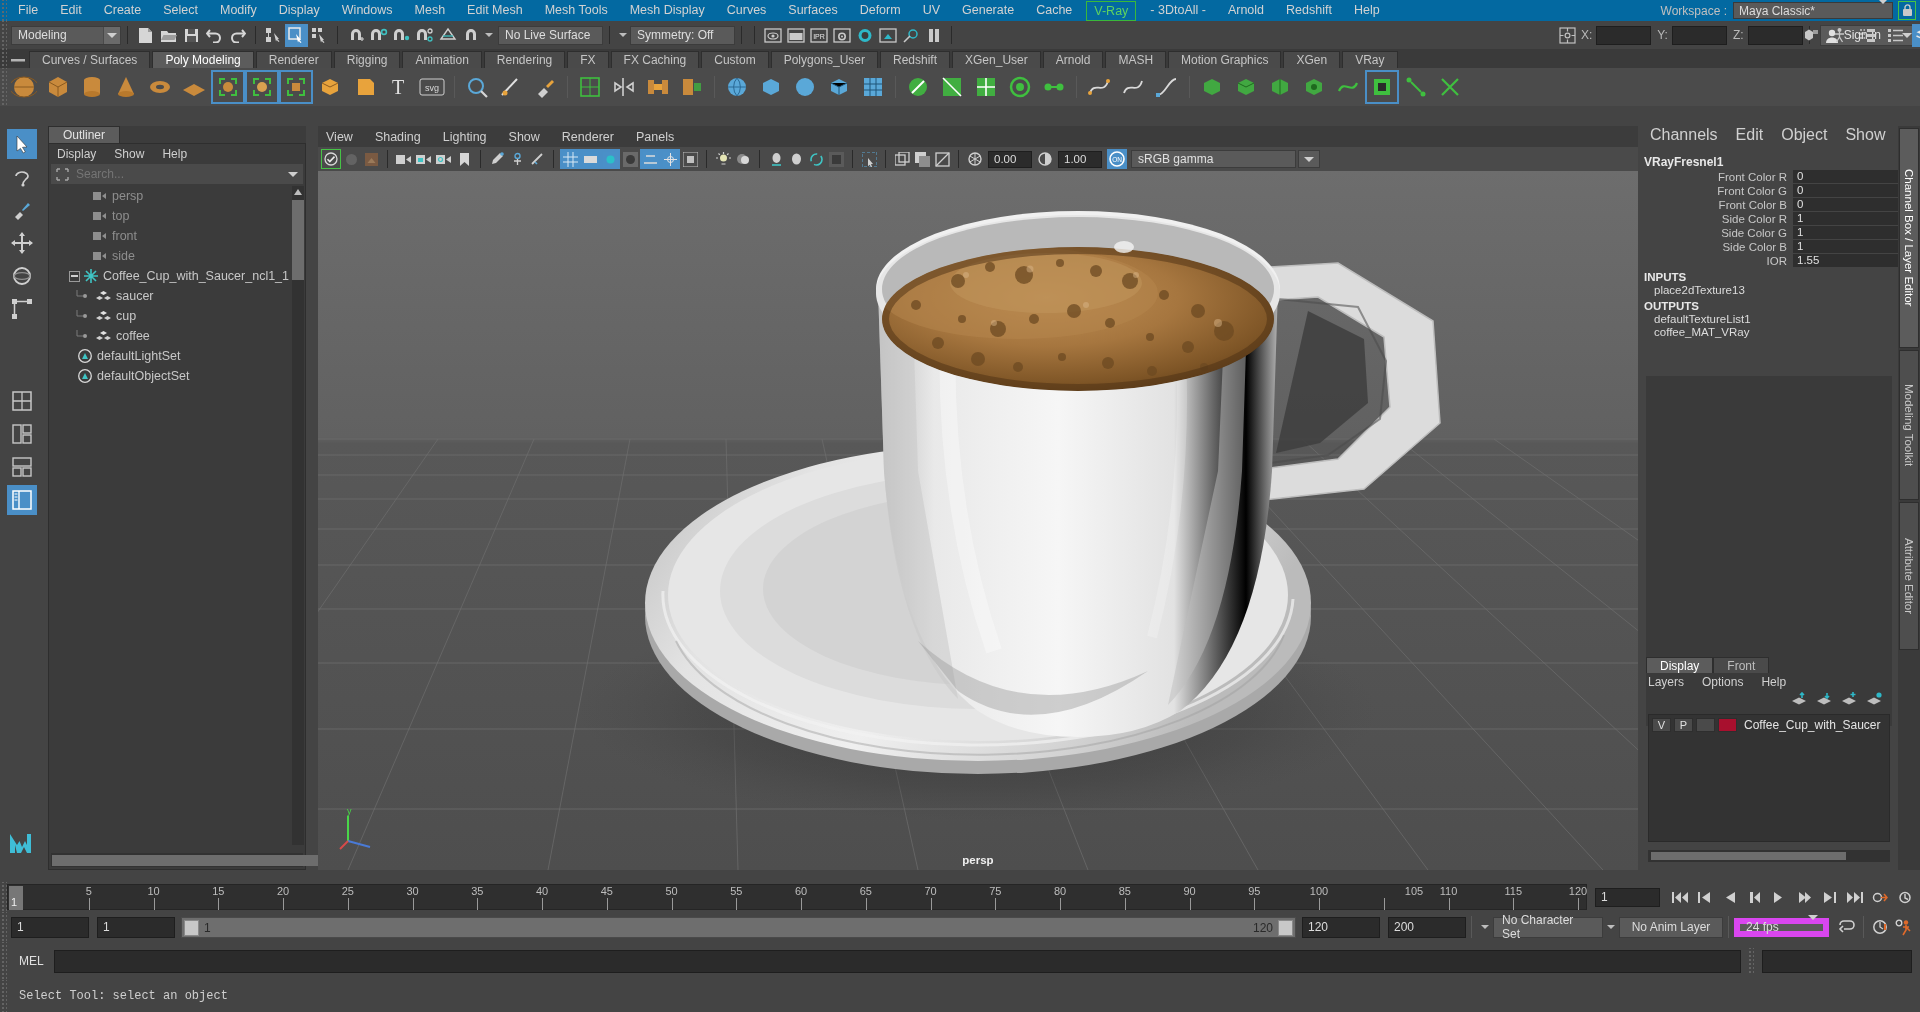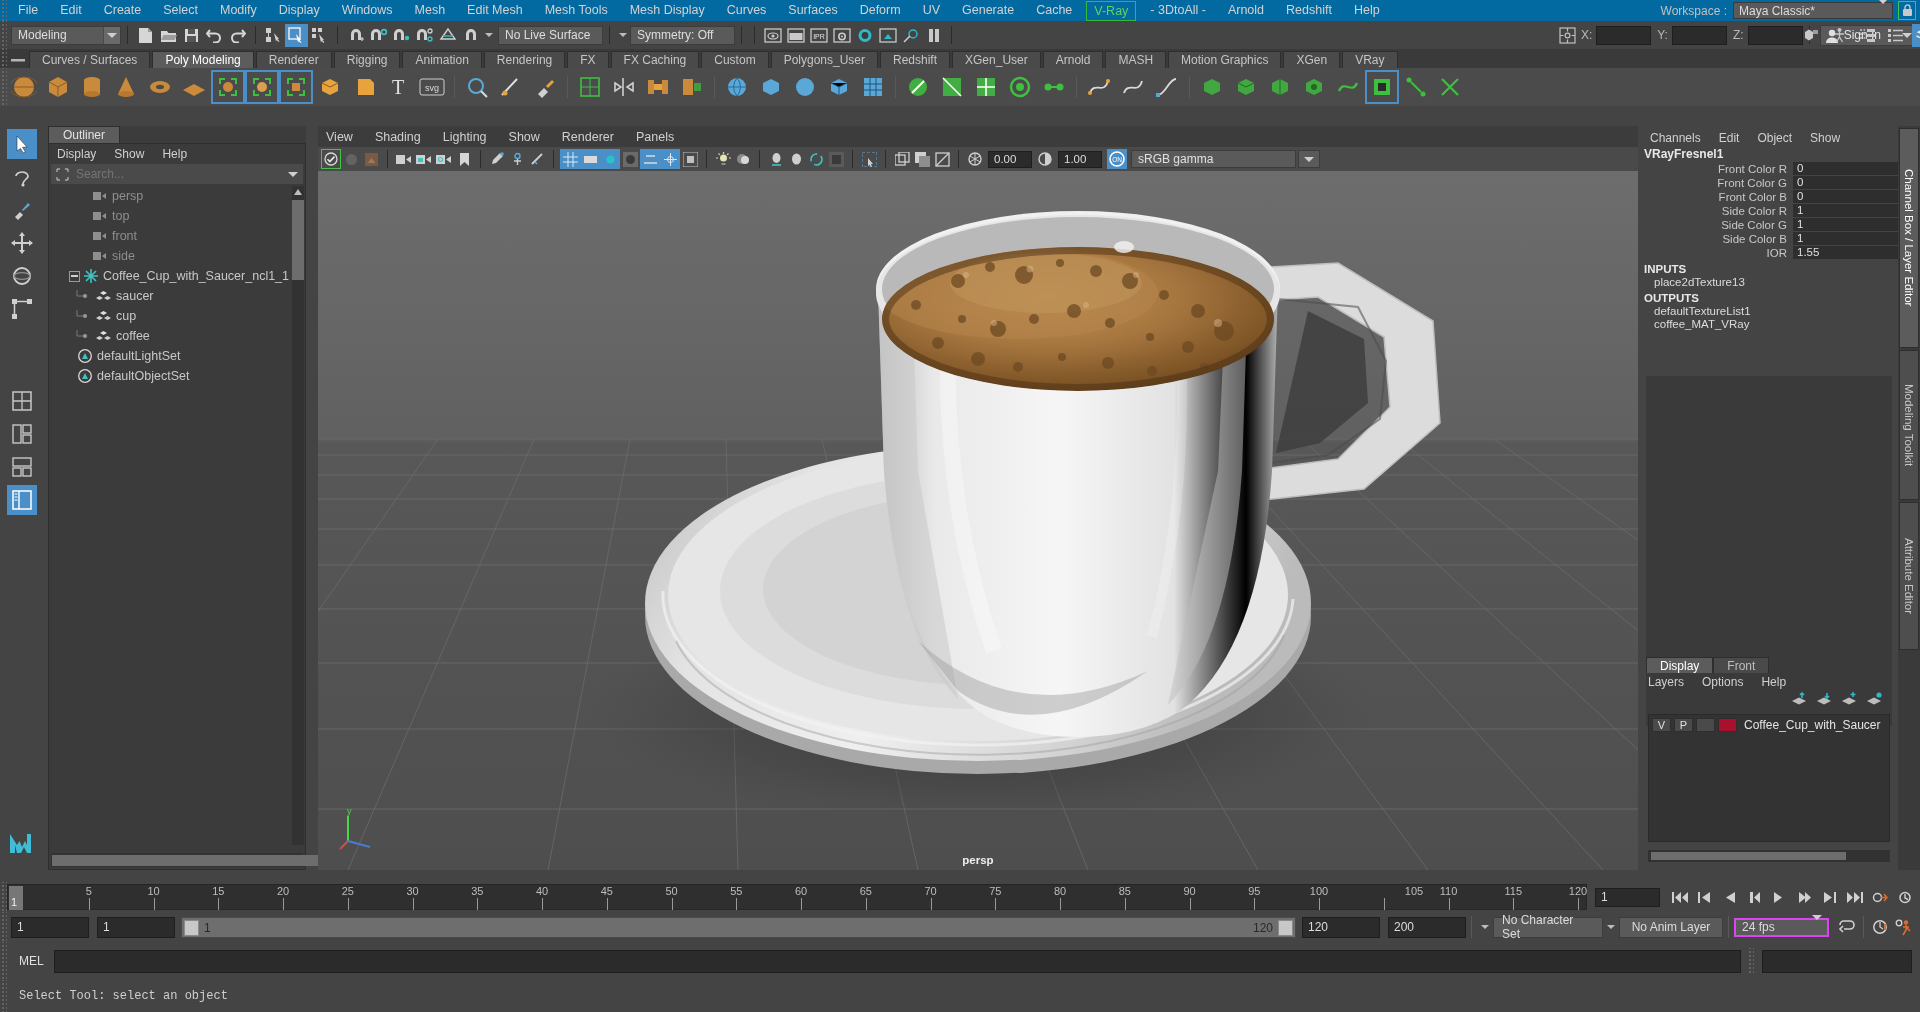--- a/index.html
+++ b/index.html
@@ -82,22 +82,22 @@
   #vpToolbar .numfld{width:44px;height:17px;background:#2b2b2b;border:1px solid #1e1e1e;color:#dcdcdc;font-size:11.5px;
     display:flex;align-items:center;padding-left:5px;margin:0 3px;}
   #gammaCombo{width:165px;height:18px;background:#5a5a5a;border:1px solid #3c3c3c;font-size:12px;color:#e0e0e0;
     display:flex;align-items:center;padding-left:6px;margin-left:4px;}
   #gammaArw{width:22px;height:18px;background:#5a5a5a;border:1px solid #3c3c3c;margin-left:2px;display:flex;align-items:center;justify-content:center;}
   #vpCanvas{position:absolute;left:0;top:45px;width:1320px;height:699px;overflow:hidden;background:#5b5b5b;}
   #vpLabel{position:absolute;left:0;right:0;bottom:4px;text-align:center;font-size:11.5px;color:#efefef;font-weight:bold;}
 
   
   #rightPanel{position:absolute;left:1640px;top:126px;width:258px;height:744px;background:#444444;}
-  #cbMenu{height:19px;display:flex;align-items:flex-end;padding-left:10px;gap:18px;font-size:12px;color:#d0d0d0;}
-  #cbTitle{font-size:12px;color:#e8e8e8;font-weight:bold;padding-left:4px;margin-top:2px;}
+  #cbMenu{height:19px;display:flex;align-items:flex-start;padding-left:10px;gap:18px;font-size:16px;color:#d0d0d0;}
+  #cbTitle{font-size:12px;color:#e8e8e8;font-weight:bold;padding-left:4px;margin-top:10px;}
   .attrRow{height:13px;display:flex;align-items:center;margin-top:1px;}
   .attrRow .an{flex:1;text-align:right;padding-right:6px;font-size:11.5px;color:#c7c7c7;}
   .attrRow .av{width:105px;height:13px;background:#2e2e2e;color:#e0e0e0;font-size:11.5px;padding-left:4px;line-height:13px;}
   .ioHead{font-size:11.5px;color:#e8e8e8;font-weight:bold;padding-left:4px;margin-top:4px;}
   .ioItem{font-size:11.5px;color:#dcdcdc;padding-left:14px;margin-top:1px;}
   #cbBlank{position:absolute;left:6px;top:250px;width:246px;height:350px;background:#3a3a3a;}
   #layerPanel{position:absolute;left:0;top:530px;width:258px;height:214px;}
   #lyTabs{display:flex;align-items:flex-end;height:17px;padding-left:6px;}
   .lytab{height:16px;line-height:16px;padding:0 13px;font-size:12px;background:#4a4a4a;border:1px solid #2e2e2e;border-bottom:none;color:#bdbdbd;}
   .lytab.act{background:#5c5c5c;color:#ffffff;}
@@ -139,21 +139,21 @@
   #rangeslider{position:absolute;left:0;top:912px;width:1920px;height:30px;background:#444444;display:flex;align-items:center;}
   .rfld{height:21px;background:#2b2b2b;border:1px solid #1e1e1e;color:#dcdcdc;font-size:12px;display:flex;align-items:center;padding-left:5px;}
   #rangeBar{position:relative;flex:1;height:21px;background:#6e6e6e;border:1px solid #4a4a4a;margin:0 6px;}
   #rangeBar .handle{position:absolute;top:2px;width:15px;height:16px;background:#c8c8c8;border:1px solid #8a8a8a;}
   #rangeBar .vmin{left:2px;}
   #rangeBar .vmax{right:2px;}
   #rangeBar .vminlbl{position:absolute;left:22px;top:3px;font-size:12px;color:#2a2a2a;}
   #rangeBar .vmaxlbl{position:absolute;right:22px;top:3px;font-size:12px;color:#2a2a2a;}
   .cset{height:21px;background:#5a5a5a;border:1px solid #3c3c3c;display:flex;align-items:center;
     justify-content:center;font-size:12px;color:#dcdcdc;padding:0 8px;}
-  #fpsCombo{width:95px;height:19px;background:#5a5a5a;border:2px solid #d946ef;display:flex;align-items:center;
+  #fpsCombo{width:95px;height:19px;background:#5a5a5a;border:6px solid #d946ef;display:flex;align-items:center;
     padding-left:6px;font-size:12px;color:#dcdcdc;}
   .smalltri{width:0;height:0;border-left:4px solid transparent;border-right:4px solid transparent;border-top:4px solid #bdbdbd;}
 
   
   #melbar{position:absolute;left:0;top:942px;width:1920px;height:38px;background:#444444;display:flex;align-items:center;}
   #melLbl{font-size:12px;color:#e0e0e0;margin:0 10px 0 12px;}
   #melInput{flex:1;height:23px;background:#2b2b2b;border:1px solid #1e1e1e;}
   #melOut{width:150px;height:23px;background:#2b2b2b;border:1px solid #1e1e1e;margin-left:8px;}
   #helpline{position:absolute;left:0;top:980px;width:1920px;height:32px;background:#444444;display:flex;align-items:center;font-family:Liberation Mono, monospace;}
   #helpText{font-size:12px;color:#cfcfcf;margin-left:12px;}

